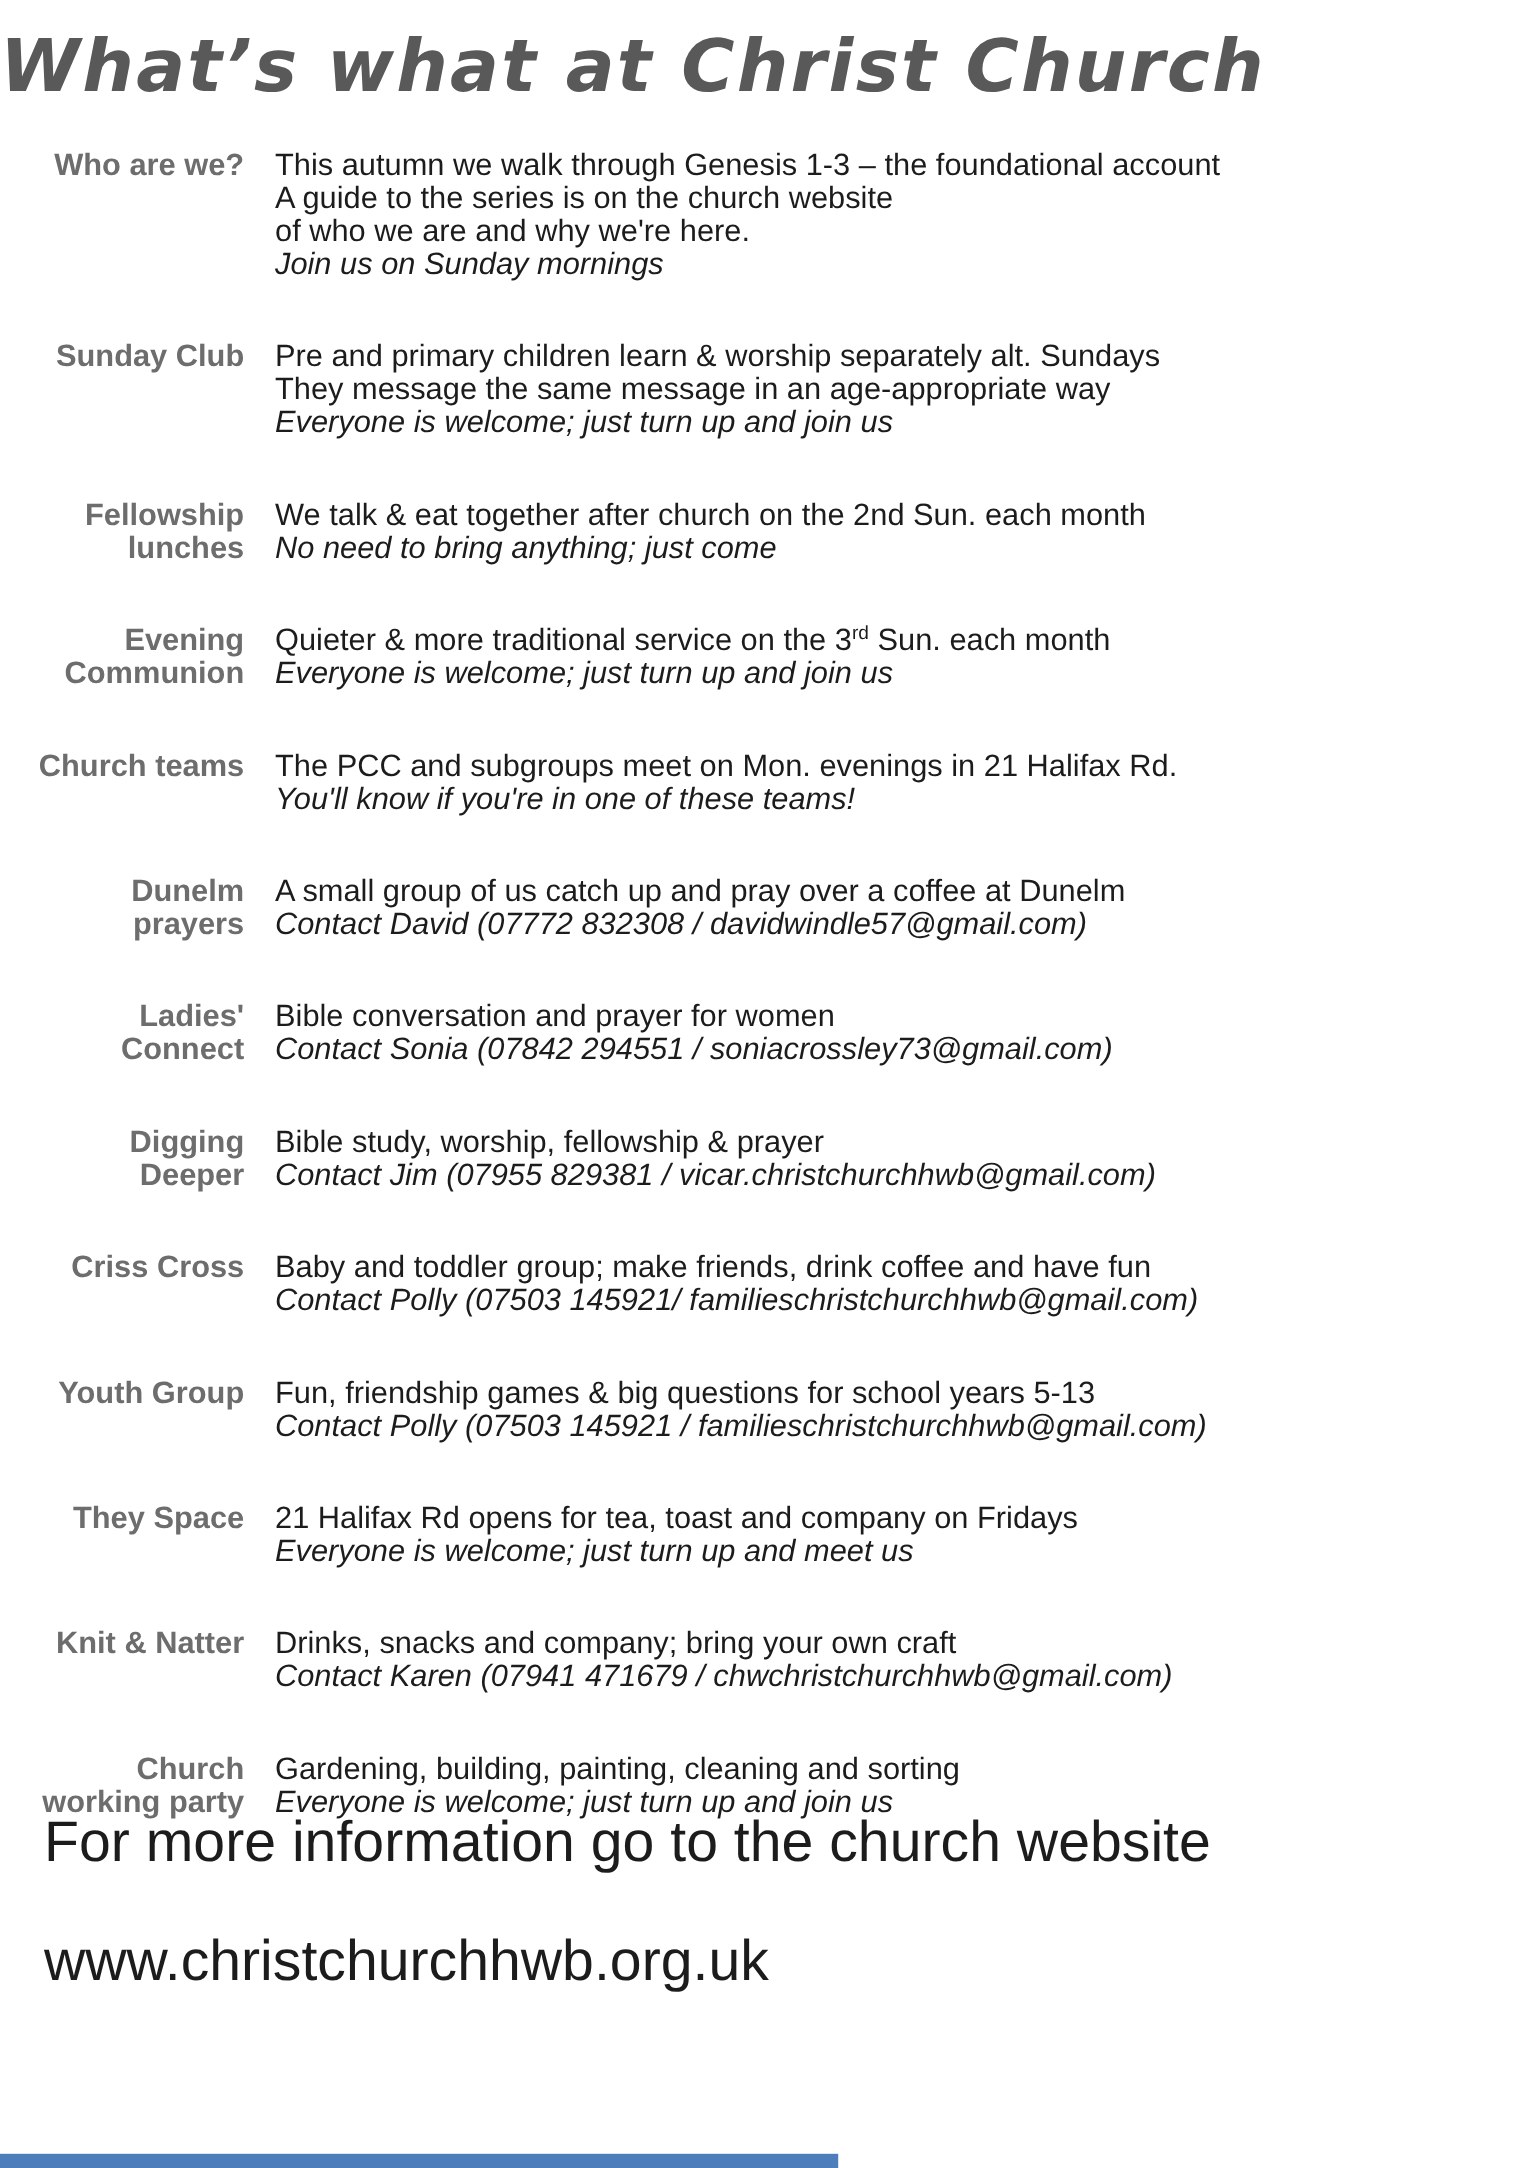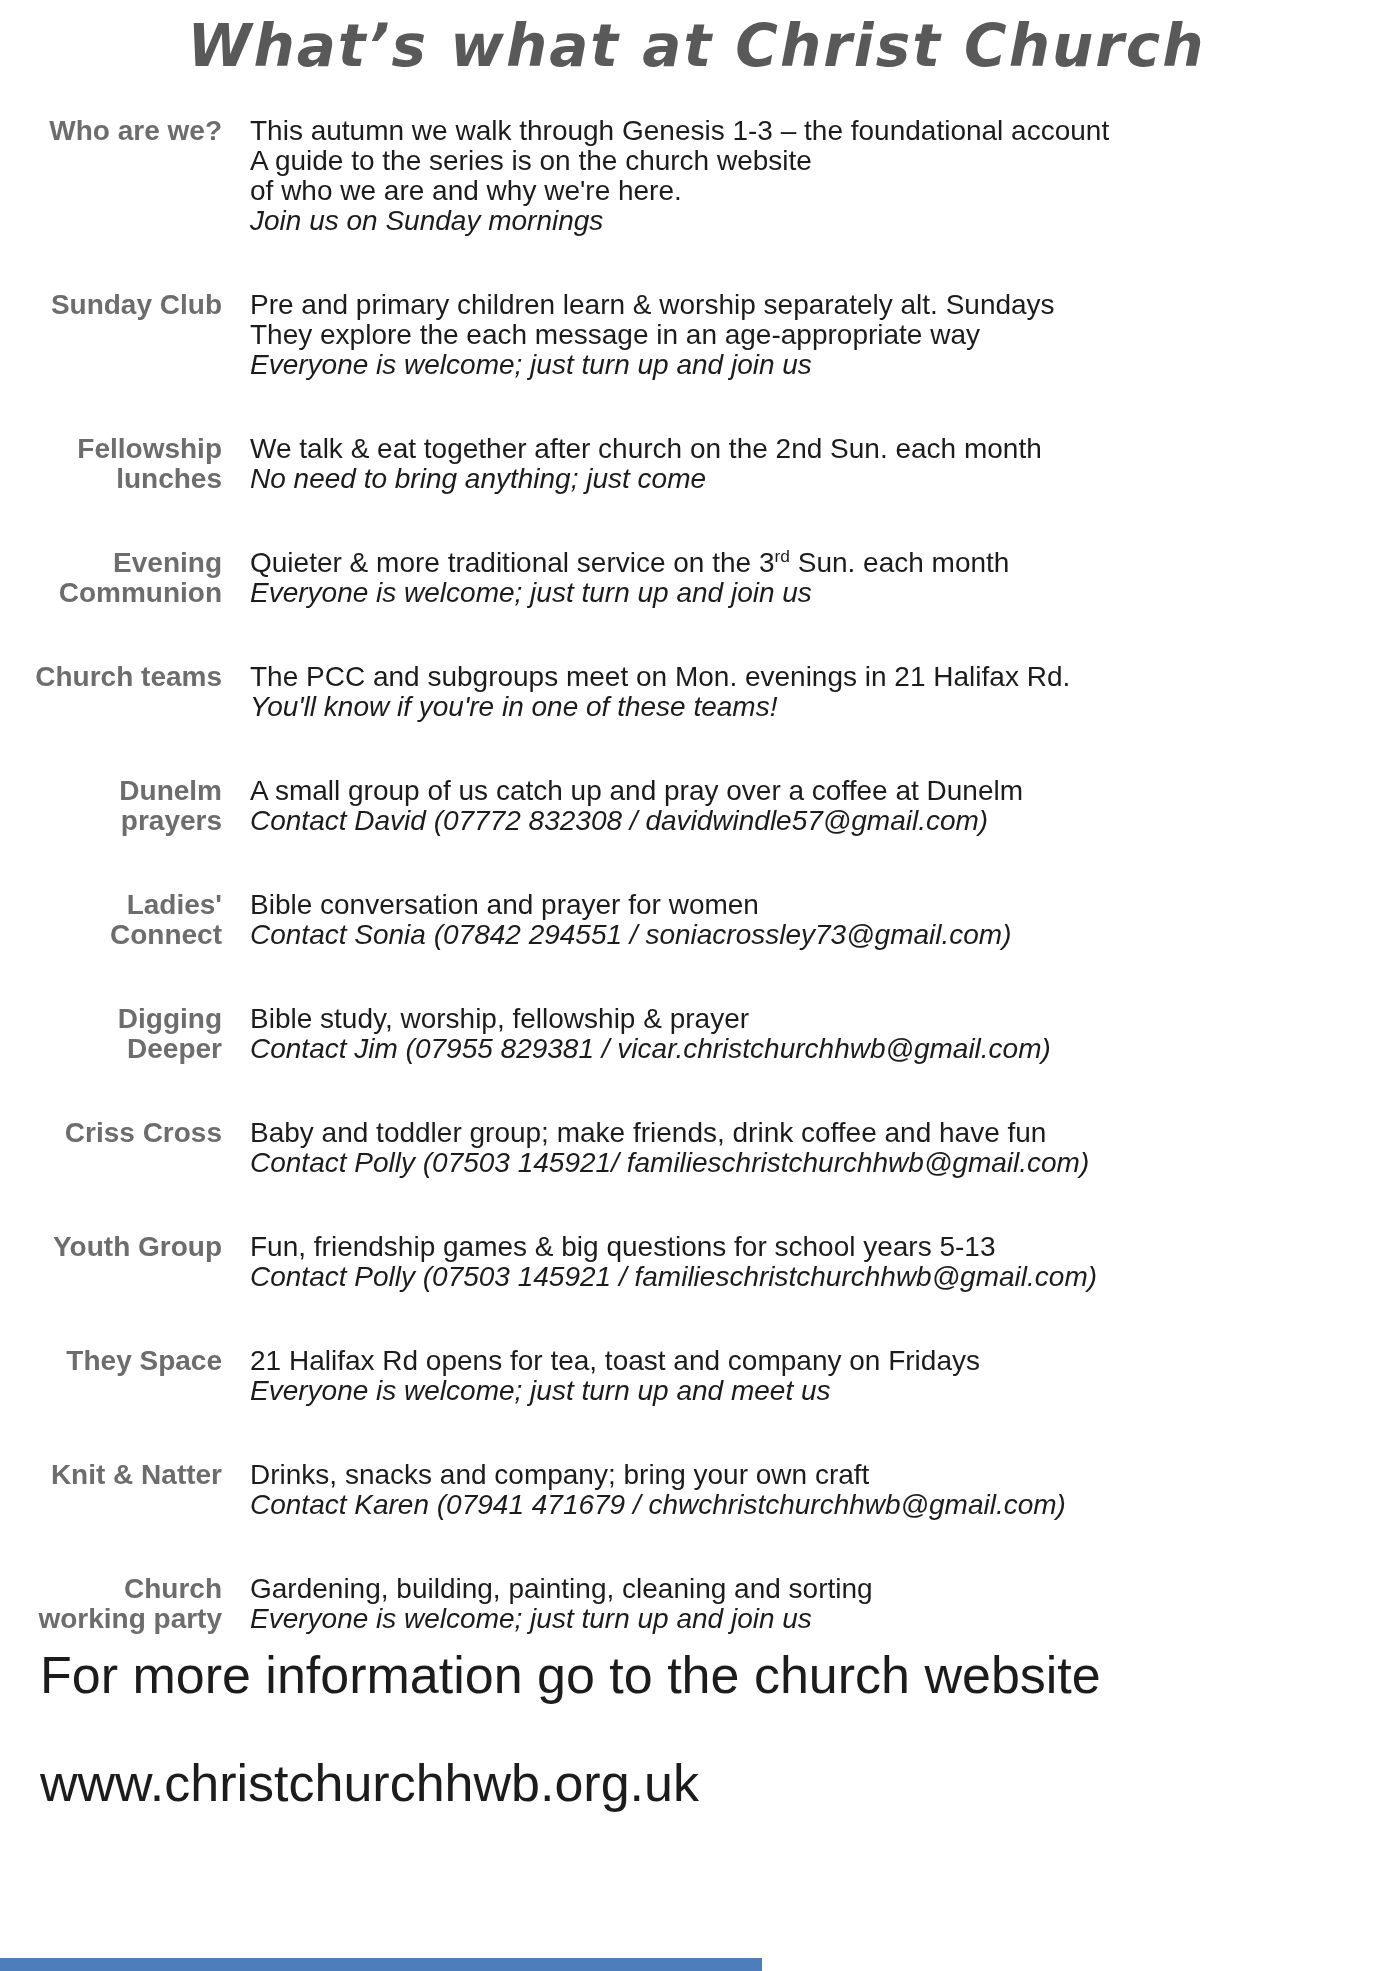--- a/index.html
+++ b/index.html
@@ -5,24 +5,24 @@
   html, body { margin: 0; padding: 0; background: #ffffff; }
   .page {
     position: relative;
     width: 1393px;
     height: 1971px;
     background: #ffffff;
     font-family: "Liberation Sans", sans-serif;
     overflow: hidden;
   }
   .title {
-    padding-top: 12px;
-    text-align: center;
+    padding-top: 22px;
+    text-align: left;
     font-family: "DejaVu Sans", sans-serif;
-    font-size: 58px;
+    font-size: 66px;
     font-weight: bold;
     font-style: italic;
     letter-spacing: 2px;
     color: #595959;
   }
   .sections {
     margin-top: 36px;
     display: flex;
     flex-direction: column;
     row-gap: 54px;
@@ -78,21 +78,21 @@
           <div class="line">A guide to the series is on the church website</div>
           <div class="line">of who we are and why we're here.</div>
           <div class="line italic">Join us on Sunday mornings</div>
         </div>
   </div>
 
   <div class="section">
     <div class="section-label">Sunday Club</div>
     <div class="section-body">
           <div class="line">Pre and primary children learn &amp; worship separately alt. Sundays</div>
-          <div class="line">They explore the each message in an age-appropriate way</div>
+          <div class="line">They message the same message in an age-appropriate way</div>
           <div class="line italic">Everyone is welcome; just turn up and join us</div>
         </div>
   </div>
 
   <div class="section">
     <div class="section-label">Fellowship
 lunches</div>
     <div class="section-body">
           <div class="line">We talk &amp; eat together after church on the 2nd Sun. each month</div>
           <div class="line italic">No need to bring anything; just come</div>

